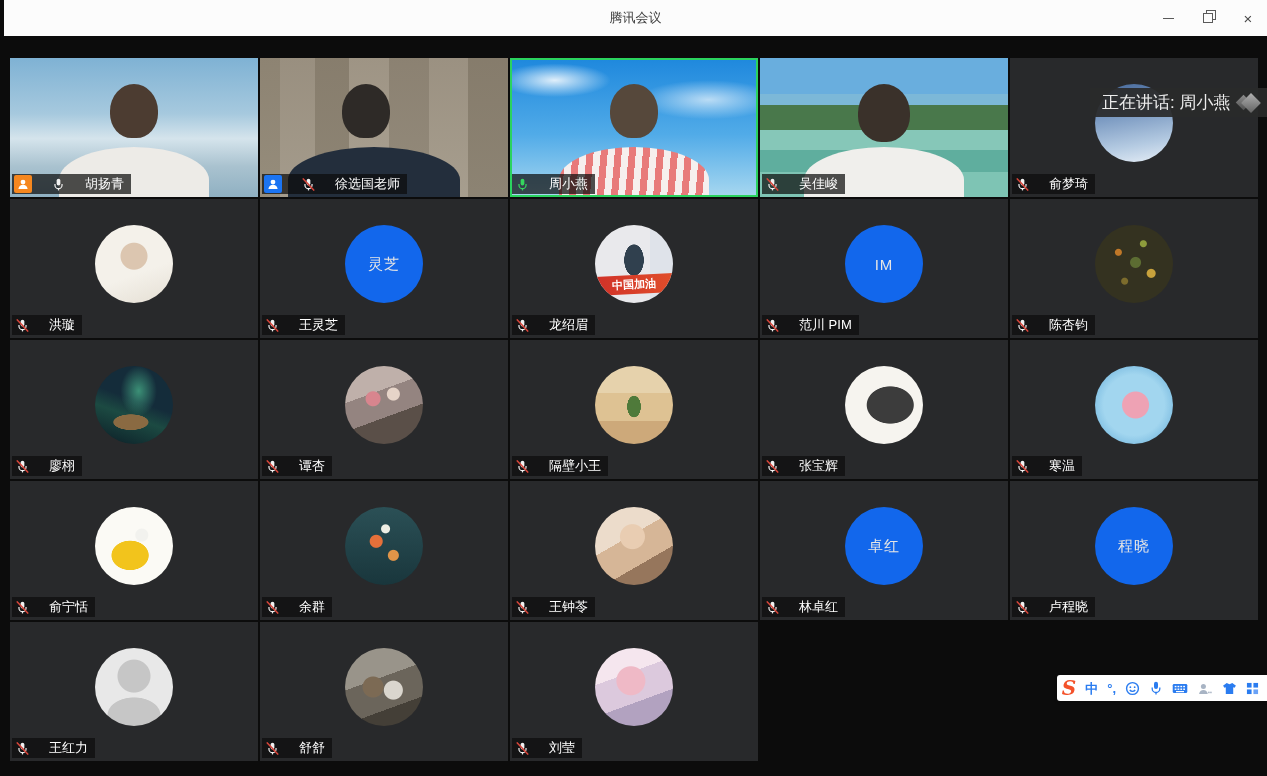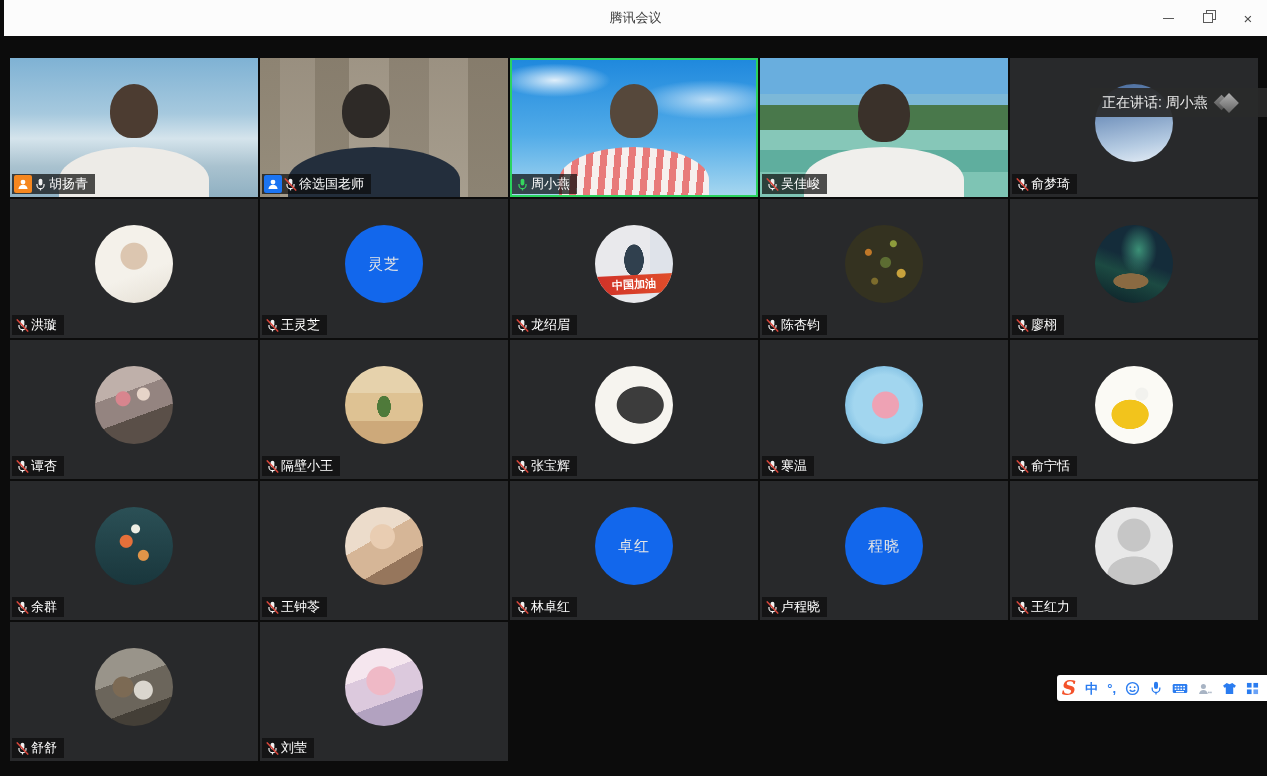--- a/index.html
+++ b/index.html
@@ -88,30 +88,30 @@
   .av-two-cats{background:radial-gradient(circle at 62% 54%,#dad6ce 0 9px,rgba(0,0,0,0) 10px),
           radial-gradient(circle at 36% 50%,#7c6a54 0 10px,rgba(0,0,0,0) 11px),
           linear-gradient(160deg,#99948a 0 40%,#6b655b 40% 72%,#443f37 72%);}
   .av-default-silhouette{background:radial-gradient(circle at 50% 36%,#c6c6c6 0 16px,rgba(0,0,0,0) 17px),
           radial-gradient(ellipse 27px 18px at 50% 86%,#c6c6c6 96%,rgba(0,0,0,0)),#e8e8e8;}
   .av-anime-girl{background:radial-gradient(circle at 46% 42%,#efb9c6 0 14px,rgba(0,0,0,0) 15px),
           linear-gradient(160deg,#f5e6ee 0 35%,#dcc9dd 35% 65%,#b2a2c0 65%);}
 
   
   .nameplate{position:absolute;left:2px;bottom:3px;z-index:6;display:flex;align-items:center;height:20px;
-             background:rgba(12,12,12,.72);color:#fff;font-size:13px;padding:0 7px 0 4px;gap:2px;white-space:nowrap;}
+             background:rgba(12,12,12,.72);color:#fff;font-size:13px;padding:0 7px 0 4px;gap:20px;white-space:nowrap;}
   .badge{width:18px;height:18px;border-radius:2px;display:flex;align-items:center;justify-content:center;margin-left:-2px;}
   .badge-orange{background:#f5871f;}
   .badge-blue{background:#1b74f2;}
   .mic{display:flex;align-items:center;}
   .pname{line-height:20px;}
 
   
   .speak-banner{position:absolute;top:52px;right:0;height:29px;width:165px;background:rgba(42,42,42,.93);
-                display:flex;align-items:center;padding-left:12px;color:#ededed;font-size:14px;z-index:20;}
+                display:flex;align-items:center;padding-left:12px;color:#ededed;font-size:17px;z-index:20;}
   .diamonds{display:flex;margin-left:8px;align-items:center;}
   .dm{display:block;transform:rotate(45deg);}
   .dm1{width:11px;height:11px;background:linear-gradient(135deg,#8e8e8e,#4e4e4e);}
   .dm2{width:14px;height:14px;margin-left:-5px;background:linear-gradient(135deg,#b0b0b0,#636363);}
 
   
   .ime{position:absolute;top:639px;right:0;height:26px;background:#fff;border-radius:3px 0 0 3px;
        display:flex;align-items:center;padding:0 8px 0 5px;gap:9px;z-index:30;box-shadow:0 1px 3px rgba(0,0,0,.35);}
   .ime-item{display:flex;align-items:center;justify-content:center;cursor:pointer;}
   .sg{color:#f4522a;font-weight:bold;font-style:italic;font-size:20px;line-height:1;font-family:"DejaVu Serif",serif;}
@@ -276,20 +276,39 @@
 
       <span class="mic">
             <svg width="13" height="13" viewBox="0 0 14 14">
               <rect x="5" y="0.8" width="4" height="7.2" rx="2" fill="#f1f1f1"></rect>
               <path d="M3.2 6.4v1.3a3.8 3.8 0 0 0 7.6 0V6.4" fill="none" stroke="#f1f1f1" stroke-width="1.3"></path>
               <line x1="7" y1="11.6" x2="7" y2="13.4" stroke="#f1f1f1" stroke-width="1.3"></line>
               <line x1="1.4" y1="1" x2="12.6" y2="13" stroke="#d6453a" stroke-width="1.7" stroke-linecap="round"></line>
             </svg>
           </span>
       <span class="pname">龙绍眉</span>
+    </div>
+  </div>
+      <div class="tile">
+
+    <div class="avatar av-blue-initials">
+      <span class="avatar-text">IM</span>
+
+    </div>
+    <div class="nameplate">
+
+      <span class="mic">
+            <svg width="13" height="13" viewBox="0 0 14 14">
+              <rect x="5" y="0.8" width="4" height="7.2" rx="2" fill="#f1f1f1"></rect>
+              <path d="M3.2 6.4v1.3a3.8 3.8 0 0 0 7.6 0V6.4" fill="none" stroke="#f1f1f1" stroke-width="1.3"></path>
+              <line x1="7" y1="11.6" x2="7" y2="13.4" stroke="#f1f1f1" stroke-width="1.3"></line>
+              <line x1="1.4" y1="1" x2="12.6" y2="13" stroke="#d6453a" stroke-width="1.7" stroke-linecap="round"></line>
+            </svg>
+          </span>
+      <span class="pname">范川 PIM</span>
     </div>
   </div>
       <div class="tile">
 
     <div class="avatar av-autumn-leaves">
       
       
     </div>
     <div class="nameplate">
 

